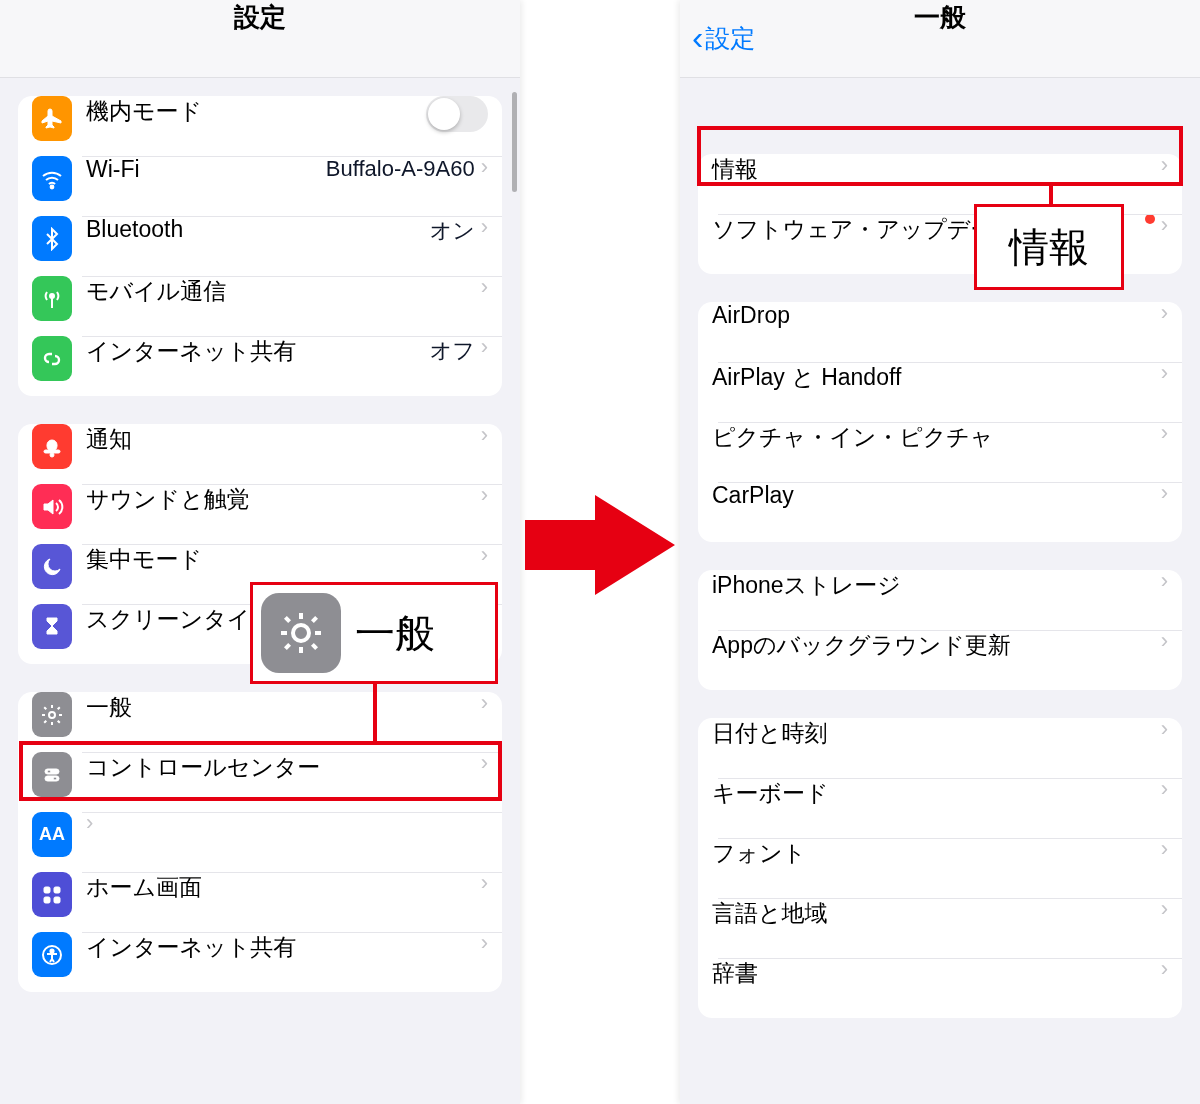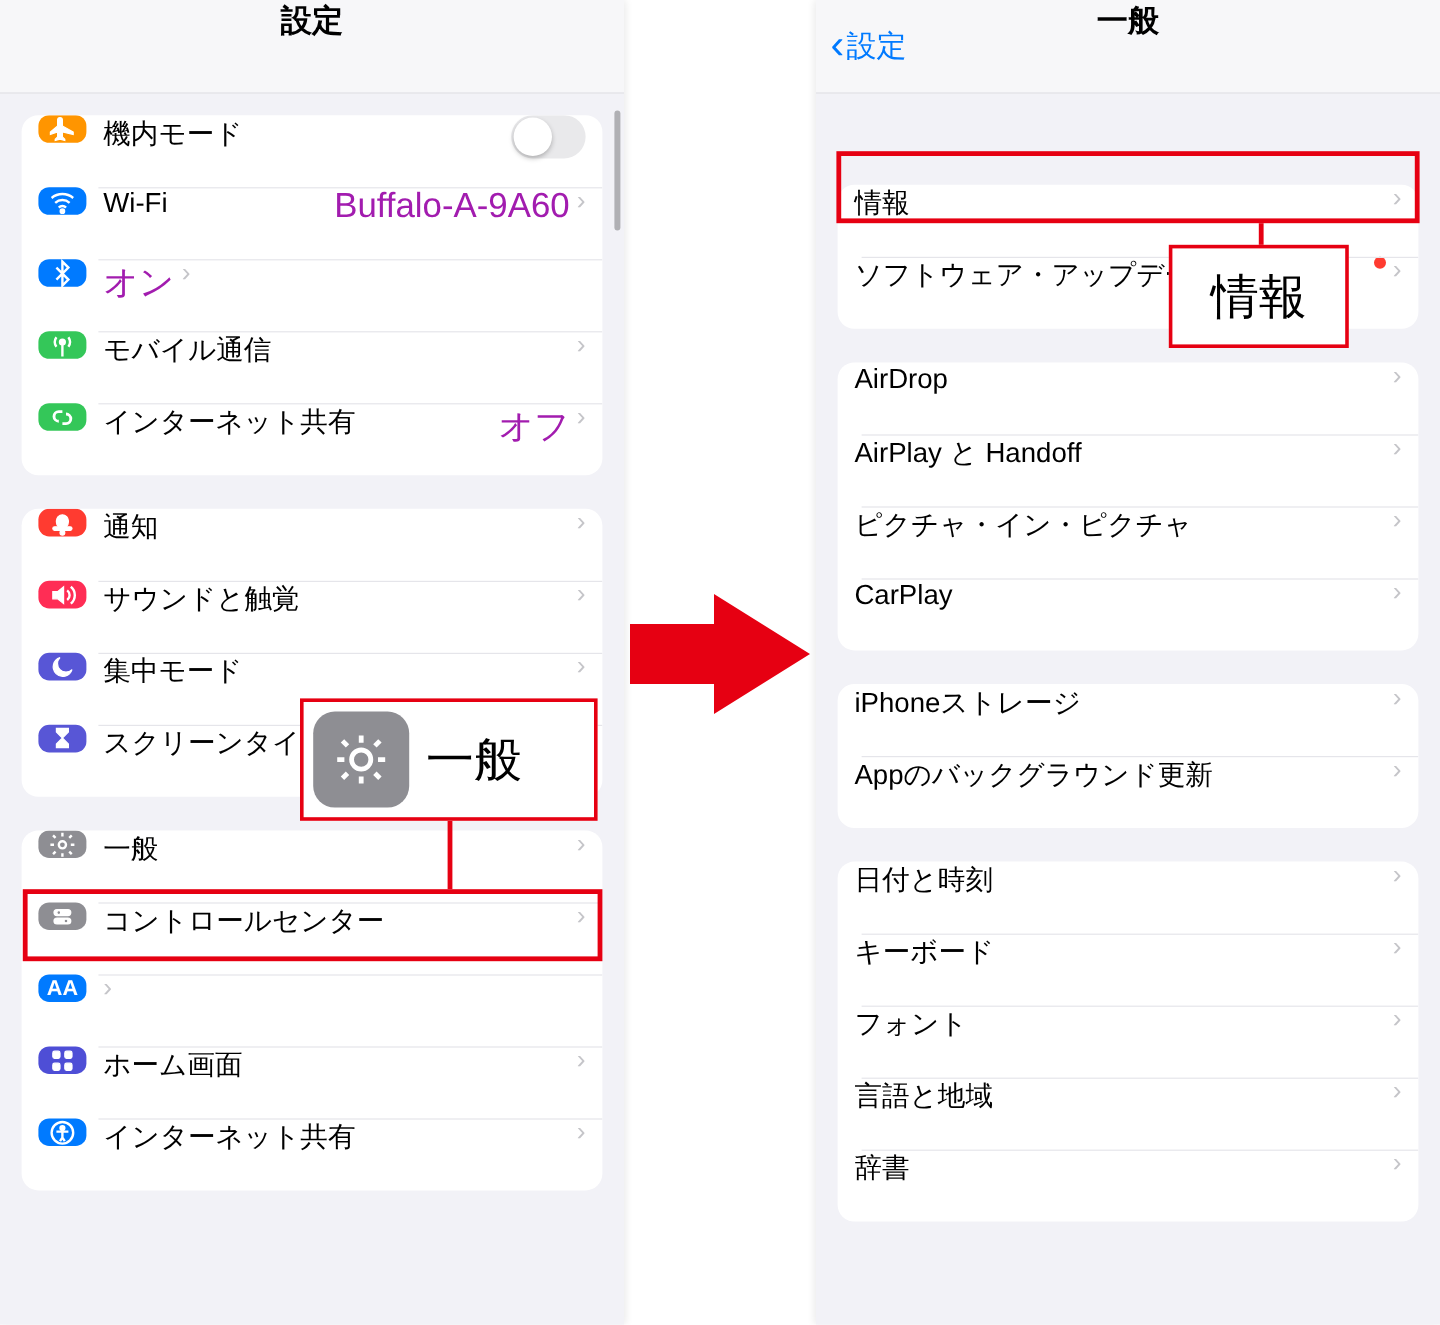--- a/index.html
+++ b/index.html
@@ -53,26 +53,26 @@
     padding: 0 14px 0 14px;
     position: relative;
   }
   .row + .row::before {
     content: "";
     position: absolute; left: 64px; right: 0; top: 0;
     height: 1px; background: #e5e5ea;
   }
   .phone.right .row + .row::before { left: 20px; }
   .row .icon {
-    width: 40px; height: 23px; border-radius: 9px;
+    width: 40px; height: 45px; border-radius: 9px;
     flex: 0 0 40px; margin-right: 14px;
     display: flex; align-items: center; justify-content: center;
   }
   .row .label { font-size: 23px; color: #000; flex: 1 1 auto; }
-  .row .value { font-size: 29px; color: #a21caf; margin-right: 6px; }
+  .row .value { font-size: 22px; color: #0f172a; margin-right: 6px; }
   .chevron-right {
     color: #c5c5c9; font-size: 22px; line-height: 1;
   }
   .toggle {
     width: 62px; height: 36px; border-radius: 18px;
     background: #e9e9eb; position: relative; flex: 0 0 auto;
   }
   .toggle::after {
     content: ""; position: absolute; width: 32px; height: 32px;
     border-radius: 50%; background: #fff; top: 2px; left: 2px;
@@ -151,20 +151,21 @@
         <div class="label">Wi-Fi</div>
         <div class="value">Buffalo-A-9A60</div>
         <div class="chevron-right">›</div>
       </div>
       <div class="row">
         <div class="icon ic-blue">
           <svg class="ic-svg" viewBox="0 0 24 24" fill="none" stroke="#fff" stroke-width="2">
               <path d="M7 7l10 10-5 5V2l5 5L7 17"></path>
             </svg>
         </div>
+        <div class="label">Bluetooth</div>
         <div class="value">オン</div>
         <div class="chevron-right">›</div>
       </div>
       <div class="row">
         <div class="icon ic-green">
           <svg class="ic-svg" viewBox="0 0 24 24" fill="none" stroke="#fff" stroke-width="2">
               <circle cx="12" cy="9" r="2" fill="#fff" stroke="none"></circle>
               <path d="M7 5a7 7 0 000 8M17 5a7 7 0 010 8"></path>
               <path d="M12 11v10"></path>
             </svg>

